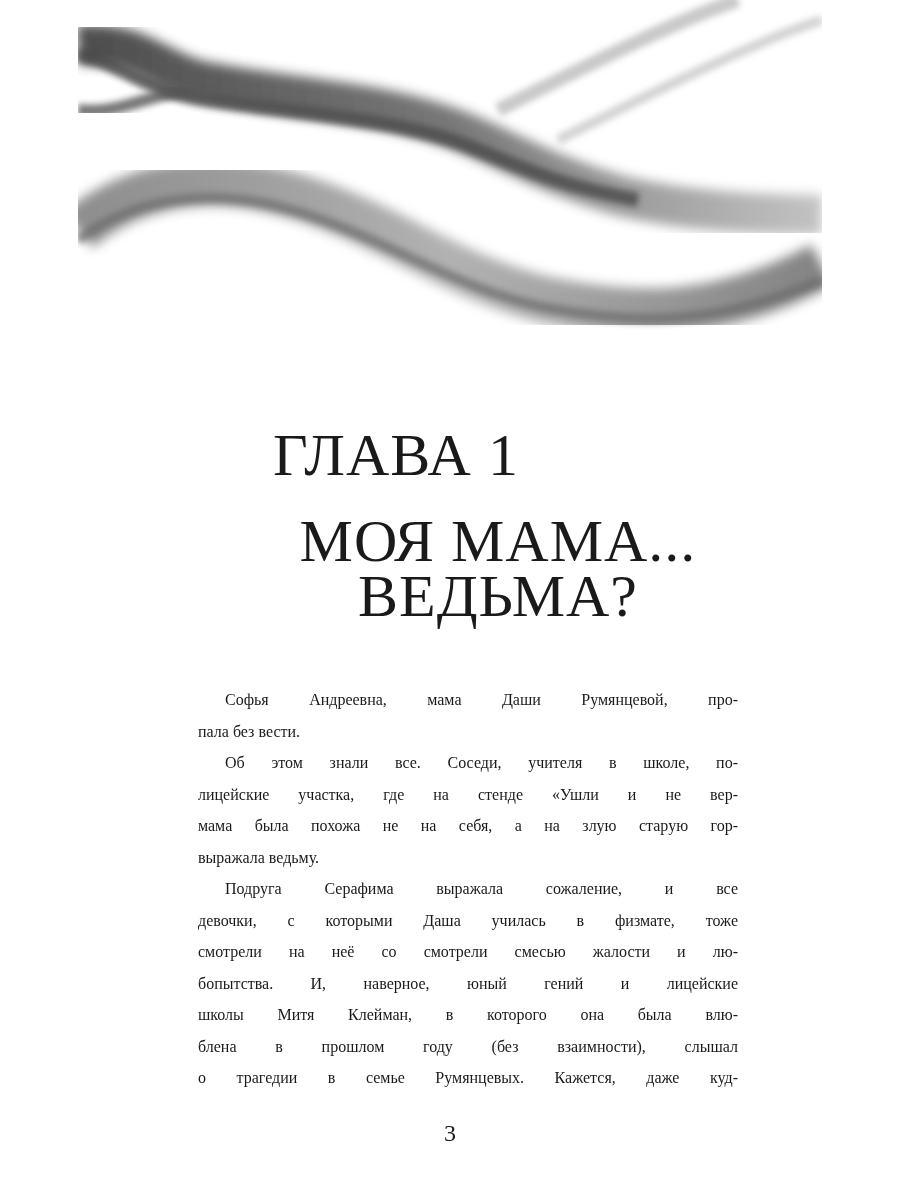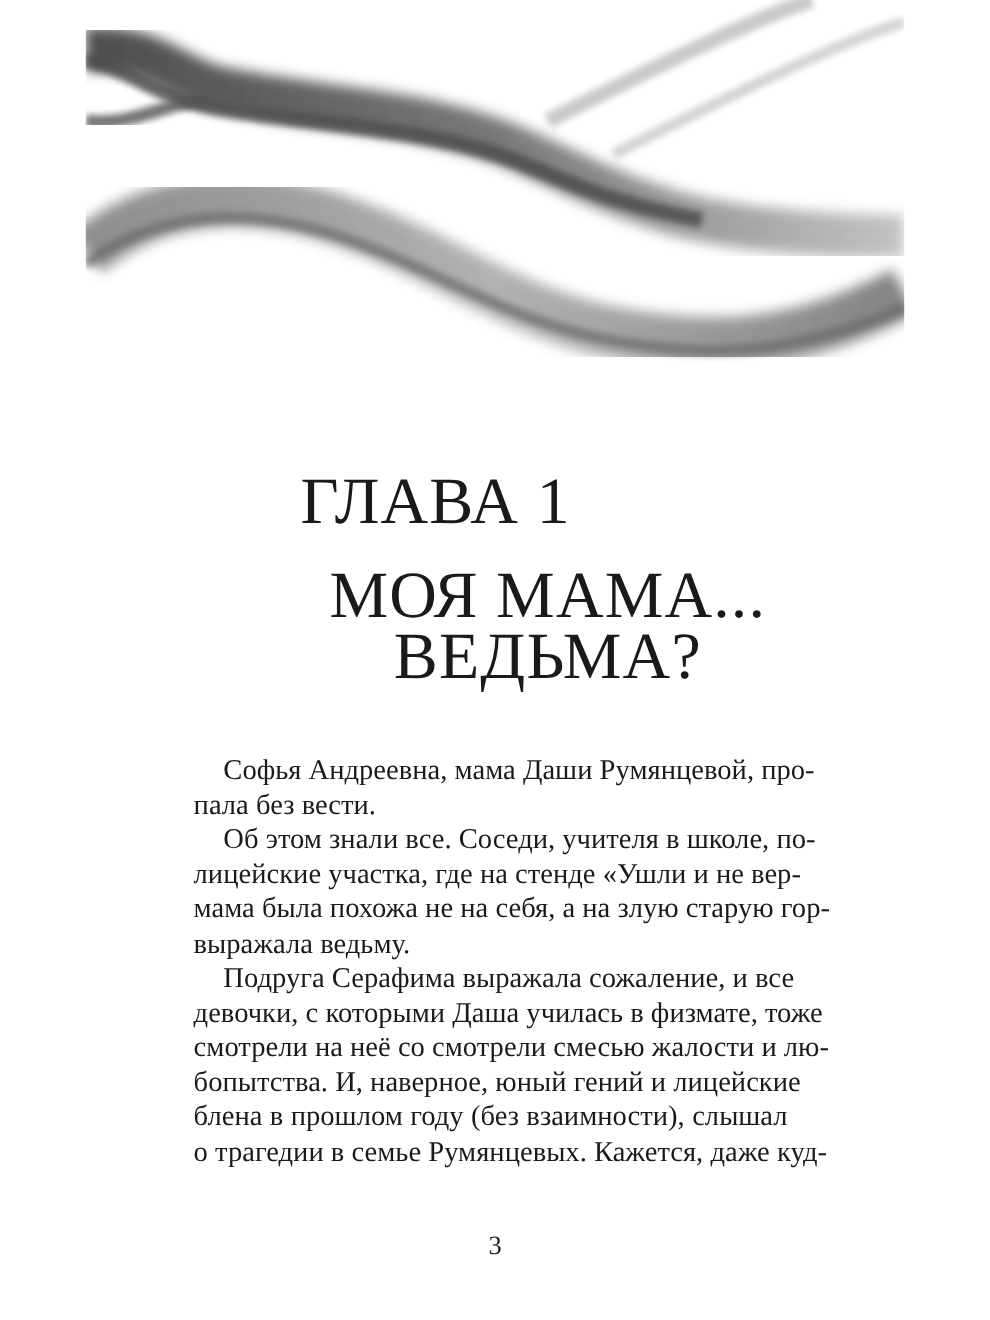--- a/index.html
+++ b/index.html
@@ -16,22 +16,22 @@
       position: absolute; left: 0; width: 792px; top: 425px;
       text-align: center; font-size: 60px; line-height: 60px;
       letter-spacing: 1px; font-weight: normal; margin: 0;
     }
     .chapter-subtitle {
       position: absolute; left: 0; width: 900px; top: 514px;
       text-align: center; font-size: 60px; line-height: 55px;
       letter-spacing: 1px; font-weight: normal; margin: 0; padding-left: 48px;
     }
     .body-text {
-      position: absolute; left: 176px; top: 684px; width: 540px;
-      font-size: 26px; line-height: 31.5px;
+      position: absolute; left: 198px; top: 684px; width: 540px;
+      font-size: 16px; line-height: 31.5px;
     }
     .body-text .line {
       display: block; white-space: nowrap; height: 31.5px;
     }
     .body-text .line.just {
       text-align: justify; text-align-last: justify;
     }
     .body-text .line.indent { padding-left: 27px; }
     .page-number {
       position: absolute; left: 0; width: 900px; top: 1120px;
@@ -89,17 +89,18 @@
   <span class="line just indent">Софья Андреевна, мама Даши Румянцевой, про-</span>
   <span class="line">пала без вести.</span>
   <span class="line just indent">Об этом знали все. Соседи, учителя в школе, по-</span>
   <span class="line just">лицейские участка, где на стенде «Ушли и не вер-</span>
   <span class="line just">мама была похожа не на себя, а на злую старую гор-</span>
   <span class="line">выражала ведьму.</span>
   <span class="line just indent">Подруга Серафима выражала сожаление, и все</span>
   <span class="line just">девочки, с которыми Даша училась в физмате, тоже</span>
   <span class="line just">смотрели на неё со смотрели смесью жалости и лю-</span>
   <span class="line just">бопытства. И, наверное, юный гений и лицейские</span>
+  <span class="line just">школы Митя Клейман, в которого она была влю-</span>
   <span class="line just">блена в прошлом году (без взаимности), слышал</span>
   <span class="line just">о трагедии в семье Румянцевых. Кажется, даже куд-</span>
 </div>
 
 <div class="page-number">3</div>
 
 </body></html>

